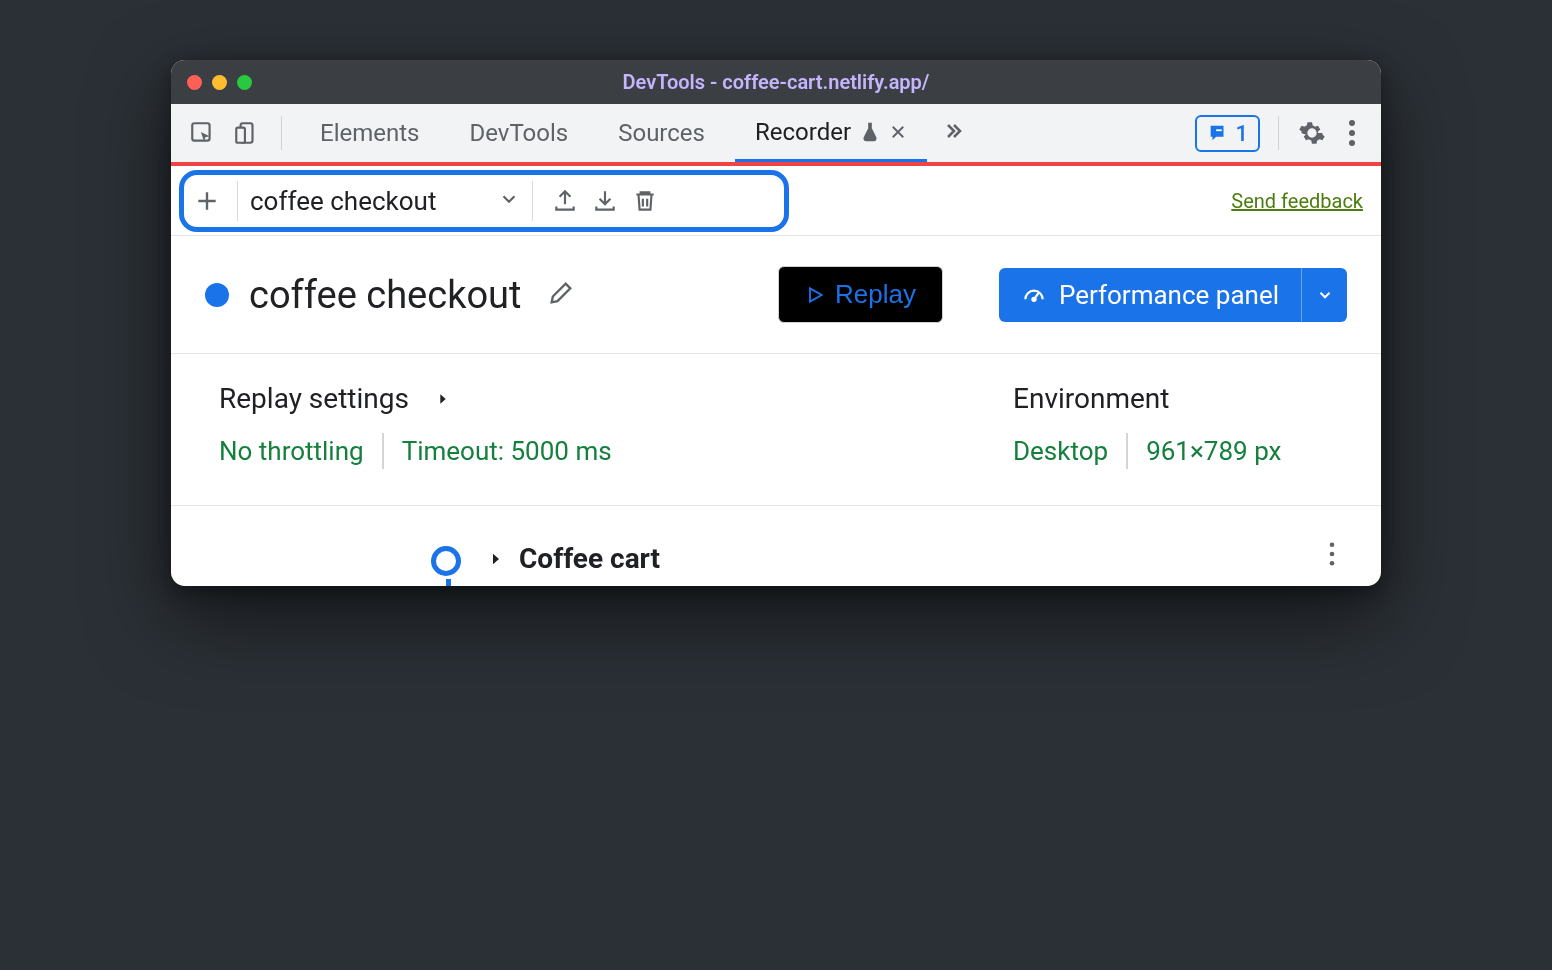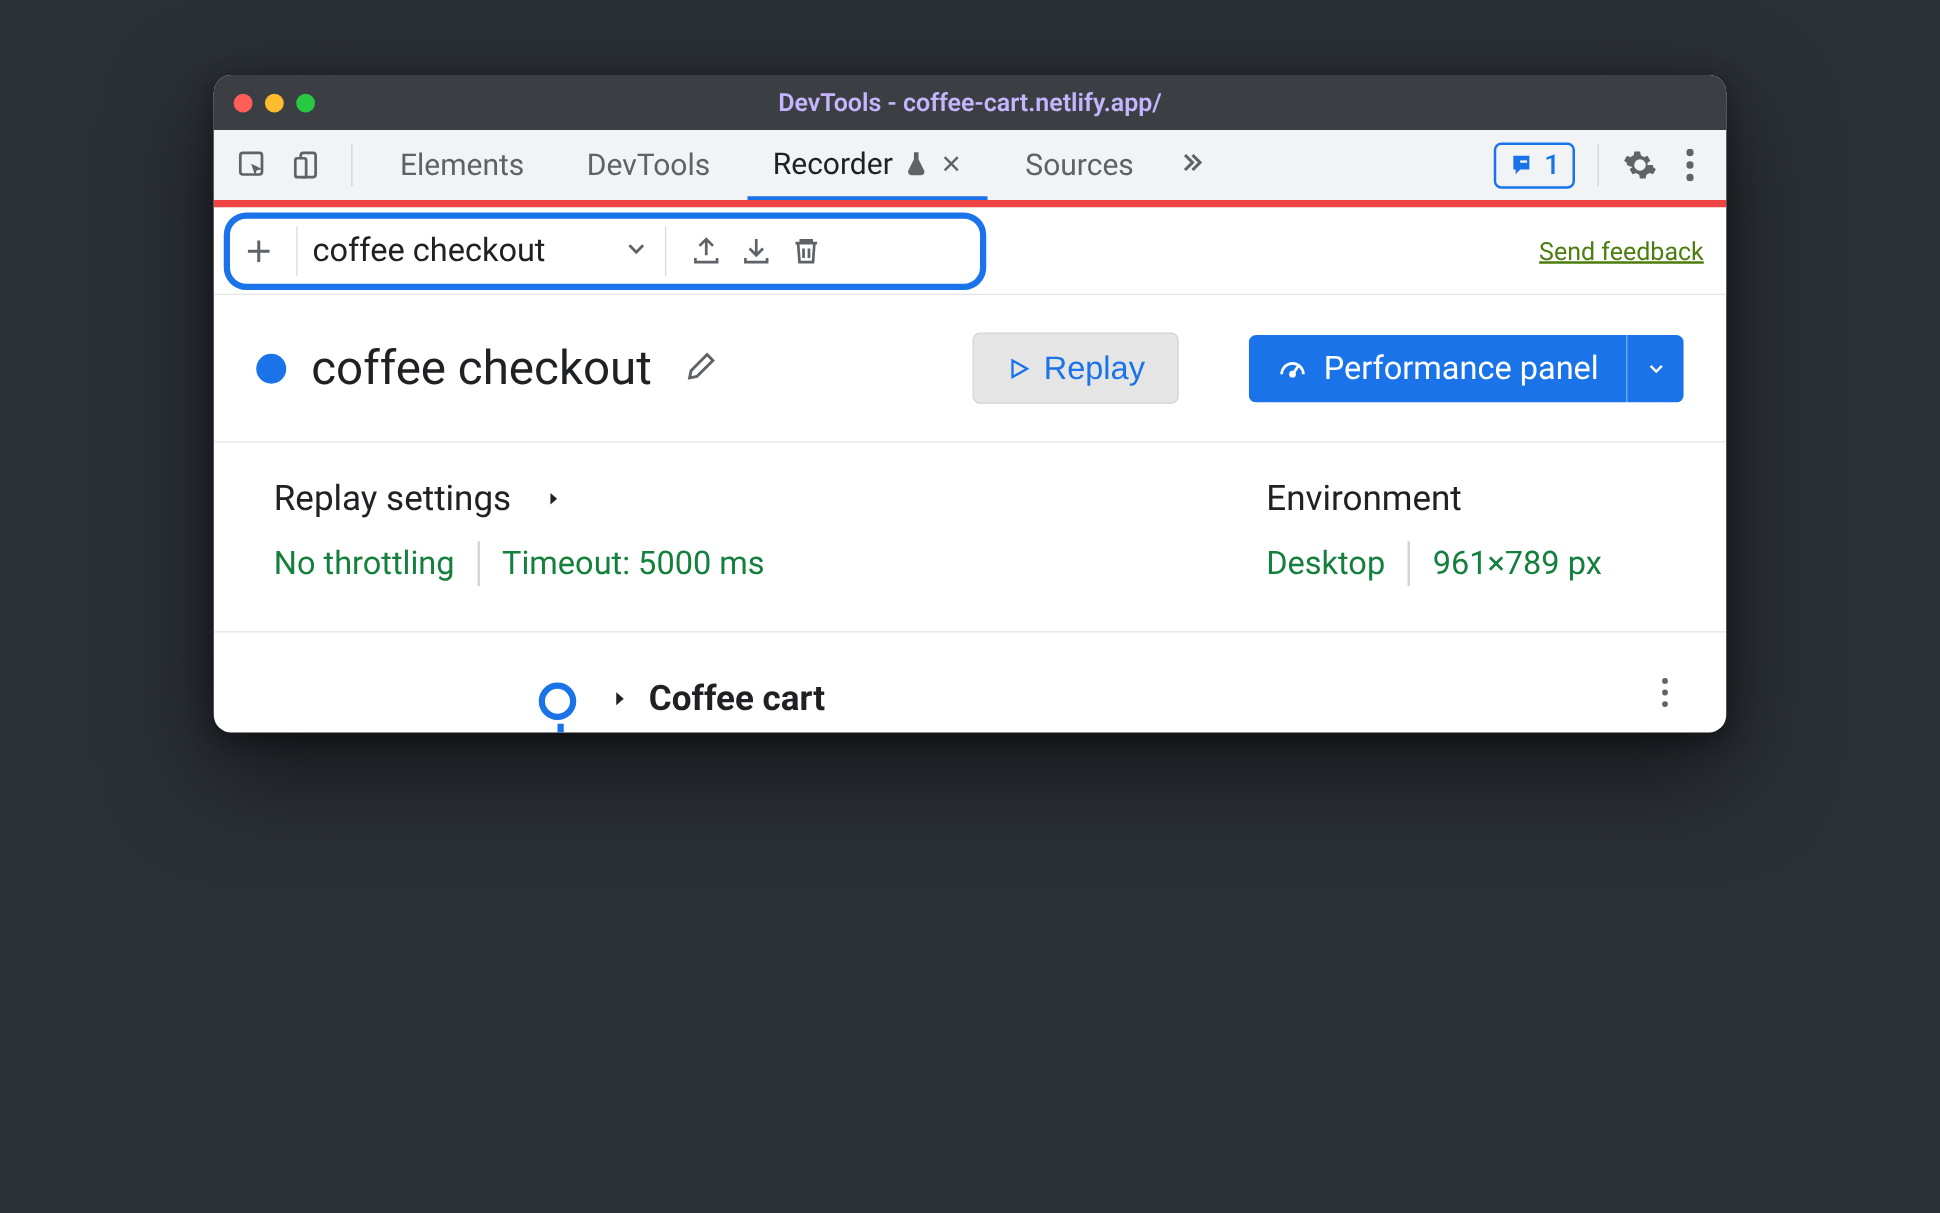--- a/index.html
+++ b/index.html
@@ -40,21 +40,21 @@
     text-align: center;
     color: #c4b5fd;
     font-weight: 600;
     font-size: 20px;
     pointer-events: none;
   }
   
   .tabstrip {
     height: 62px;
     background: #f1f3f4;
-    border-bottom: 6px solid #ef4444;
+    border-bottom: 4px solid #ef4444;
     display: flex;
     align-items: center;
     padding: 0 14px;
     gap: 10px;
   }
   .tool-icon {
     width: 34px; height: 34px;
     display: flex; align-items: center; justify-content: center;
     color: #5f6368;
   }
@@ -144,21 +144,21 @@
   .pencil { color:#5f6368; margin-left:6px; }
   .pencil svg { width:28px; height:28px; }
   .rec-header .spacer { flex:1; }
   .replay-btn {
     border: 1.5px solid #cfd2d5;
     border-radius: 6px;
     padding: 12px 26px;
     color:#1a73e8;
     font-size: 26px;
     display:flex; align-items:center; gap:10px;
-    background:#e5e5e5;
+    background:#000000;
   }
   .replay-btn svg { width:20px; height:20px; fill:none; stroke:#1a73e8; stroke-width:2.2; }
   .perf-btn {
     display:flex; align-items:stretch;
     border-radius: 6px;
     overflow:hidden;
   }
   .perf-main {
     background:#1a73e8; color:#fff;
     padding: 12px 22px;
@@ -250,32 +250,32 @@
           <rect x="3" y="7" width="8" height="14" rx="1.5" fill="#f1f3f4"></rect>
         </svg>
     </div>
     <div class="vsep"></div>
     <div class="tab">
         <span>Elements</span>
       </div>
     <div class="tab">
         <span>DevTools</span>
       </div>
+    <div class="tab">
+        <span>Sources</span>
+      </div>
     <div class="tab active">
       <span>Recorder</span>
       <svg class="flask" viewBox="0 0 24 24" fill="#5f6368">
           <path d="M10 2h4v6l5 10a3 3 0 0 1-2.7 4H7.7A3 3 0 0 1 5 18L10 8V2Z"></path>
         </svg>
       <svg class="close" viewBox="0 0 24 24" stroke="#5f6368" stroke-width="2.5">
           <path d="M5 5 L19 19 M19 5 L5 19"></path>
         </svg>
     </div>
-    <div class="tab">
-        <span>Sources</span>
-      </div>
     <div class="overflow-chevron">
       <svg width="24" height="24" viewBox="0 0 24 24" fill="none" stroke="currentColor" stroke-width="2.5">
           <path d="M7 6 L13 12 L7 18 M13 6 L19 12 L13 18"></path>
         </svg>
     </div>
     <div class="spacer"></div>
     <div class="issues-badge">
       <svg viewBox="0 0 24 24">
           <path d="M4 4h14v12H10l-4 4v-4H4Z"></path>
           <rect x="10" y="8" width="6" height="2" fill="#fff"></rect>

